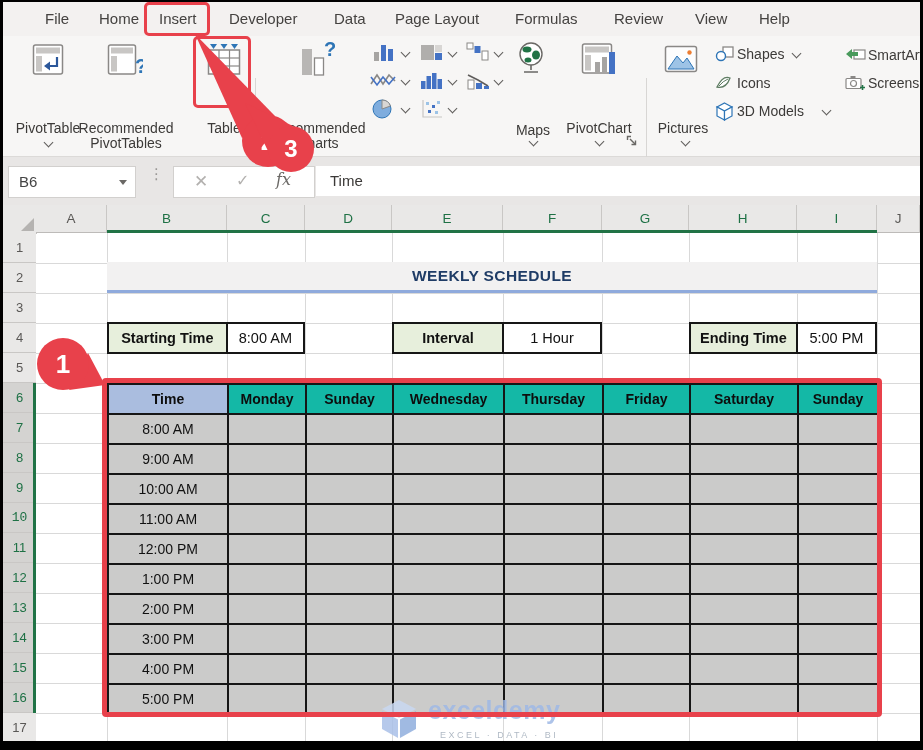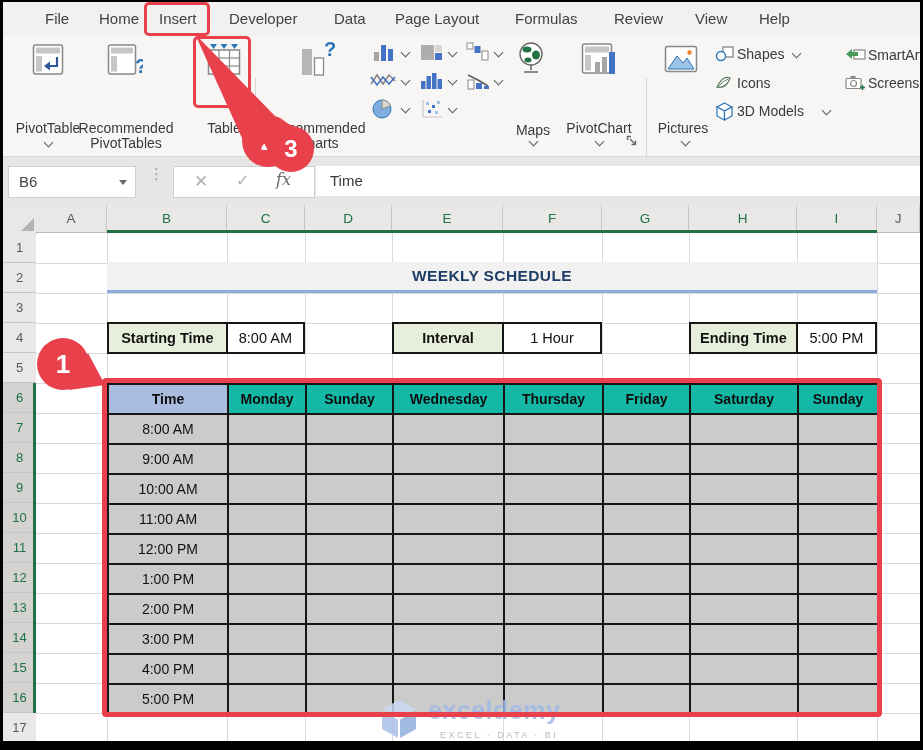--- a/index.html
+++ b/index.html
@@ -333,21 +333,21 @@
   <div class="layer" id="row-headers">
       <div class="rowhdr" style="top: 233px;">1</div>
       <div class="rowhdr" style="top: 263px;">2</div>
       <div class="rowhdr" style="top: 293px;">3</div>
       <div class="rowhdr" style="top: 323px;">4</div>
       <div class="rowhdr" style="top: 353px;">5</div>
       <div class="rowhdr sel" style="top: 383px;">6</div>
       <div class="rowhdr sel" style="top: 413px;">7</div>
       <div class="rowhdr sel" style="top: 443px;">8</div>
       <div class="rowhdr sel" style="top: 473px;">9</div>
-      <div class="rowhdr sel" style="top: 503px;">10</div>
+      <div class="rowhdr sel" style="top: 503px; font-family: Liberation Mono, monospace;">10</div>
       <div class="rowhdr sel" style="top: 533px;">11</div>
       <div class="rowhdr sel" style="top: 563px;">12</div>
       <div class="rowhdr sel" style="top: 593px;">13</div>
       <div class="rowhdr sel" style="top: 623px;">14</div>
       <div class="rowhdr sel" style="top: 653px;">15</div>
       <div class="rowhdr sel" style="top: 683px;">16</div>
       <div class="rowhdr" style="top: 713px;">17</div>
     </div>
   <div class="green-underline"></div>
   <div class="green-rowedge"></div>

